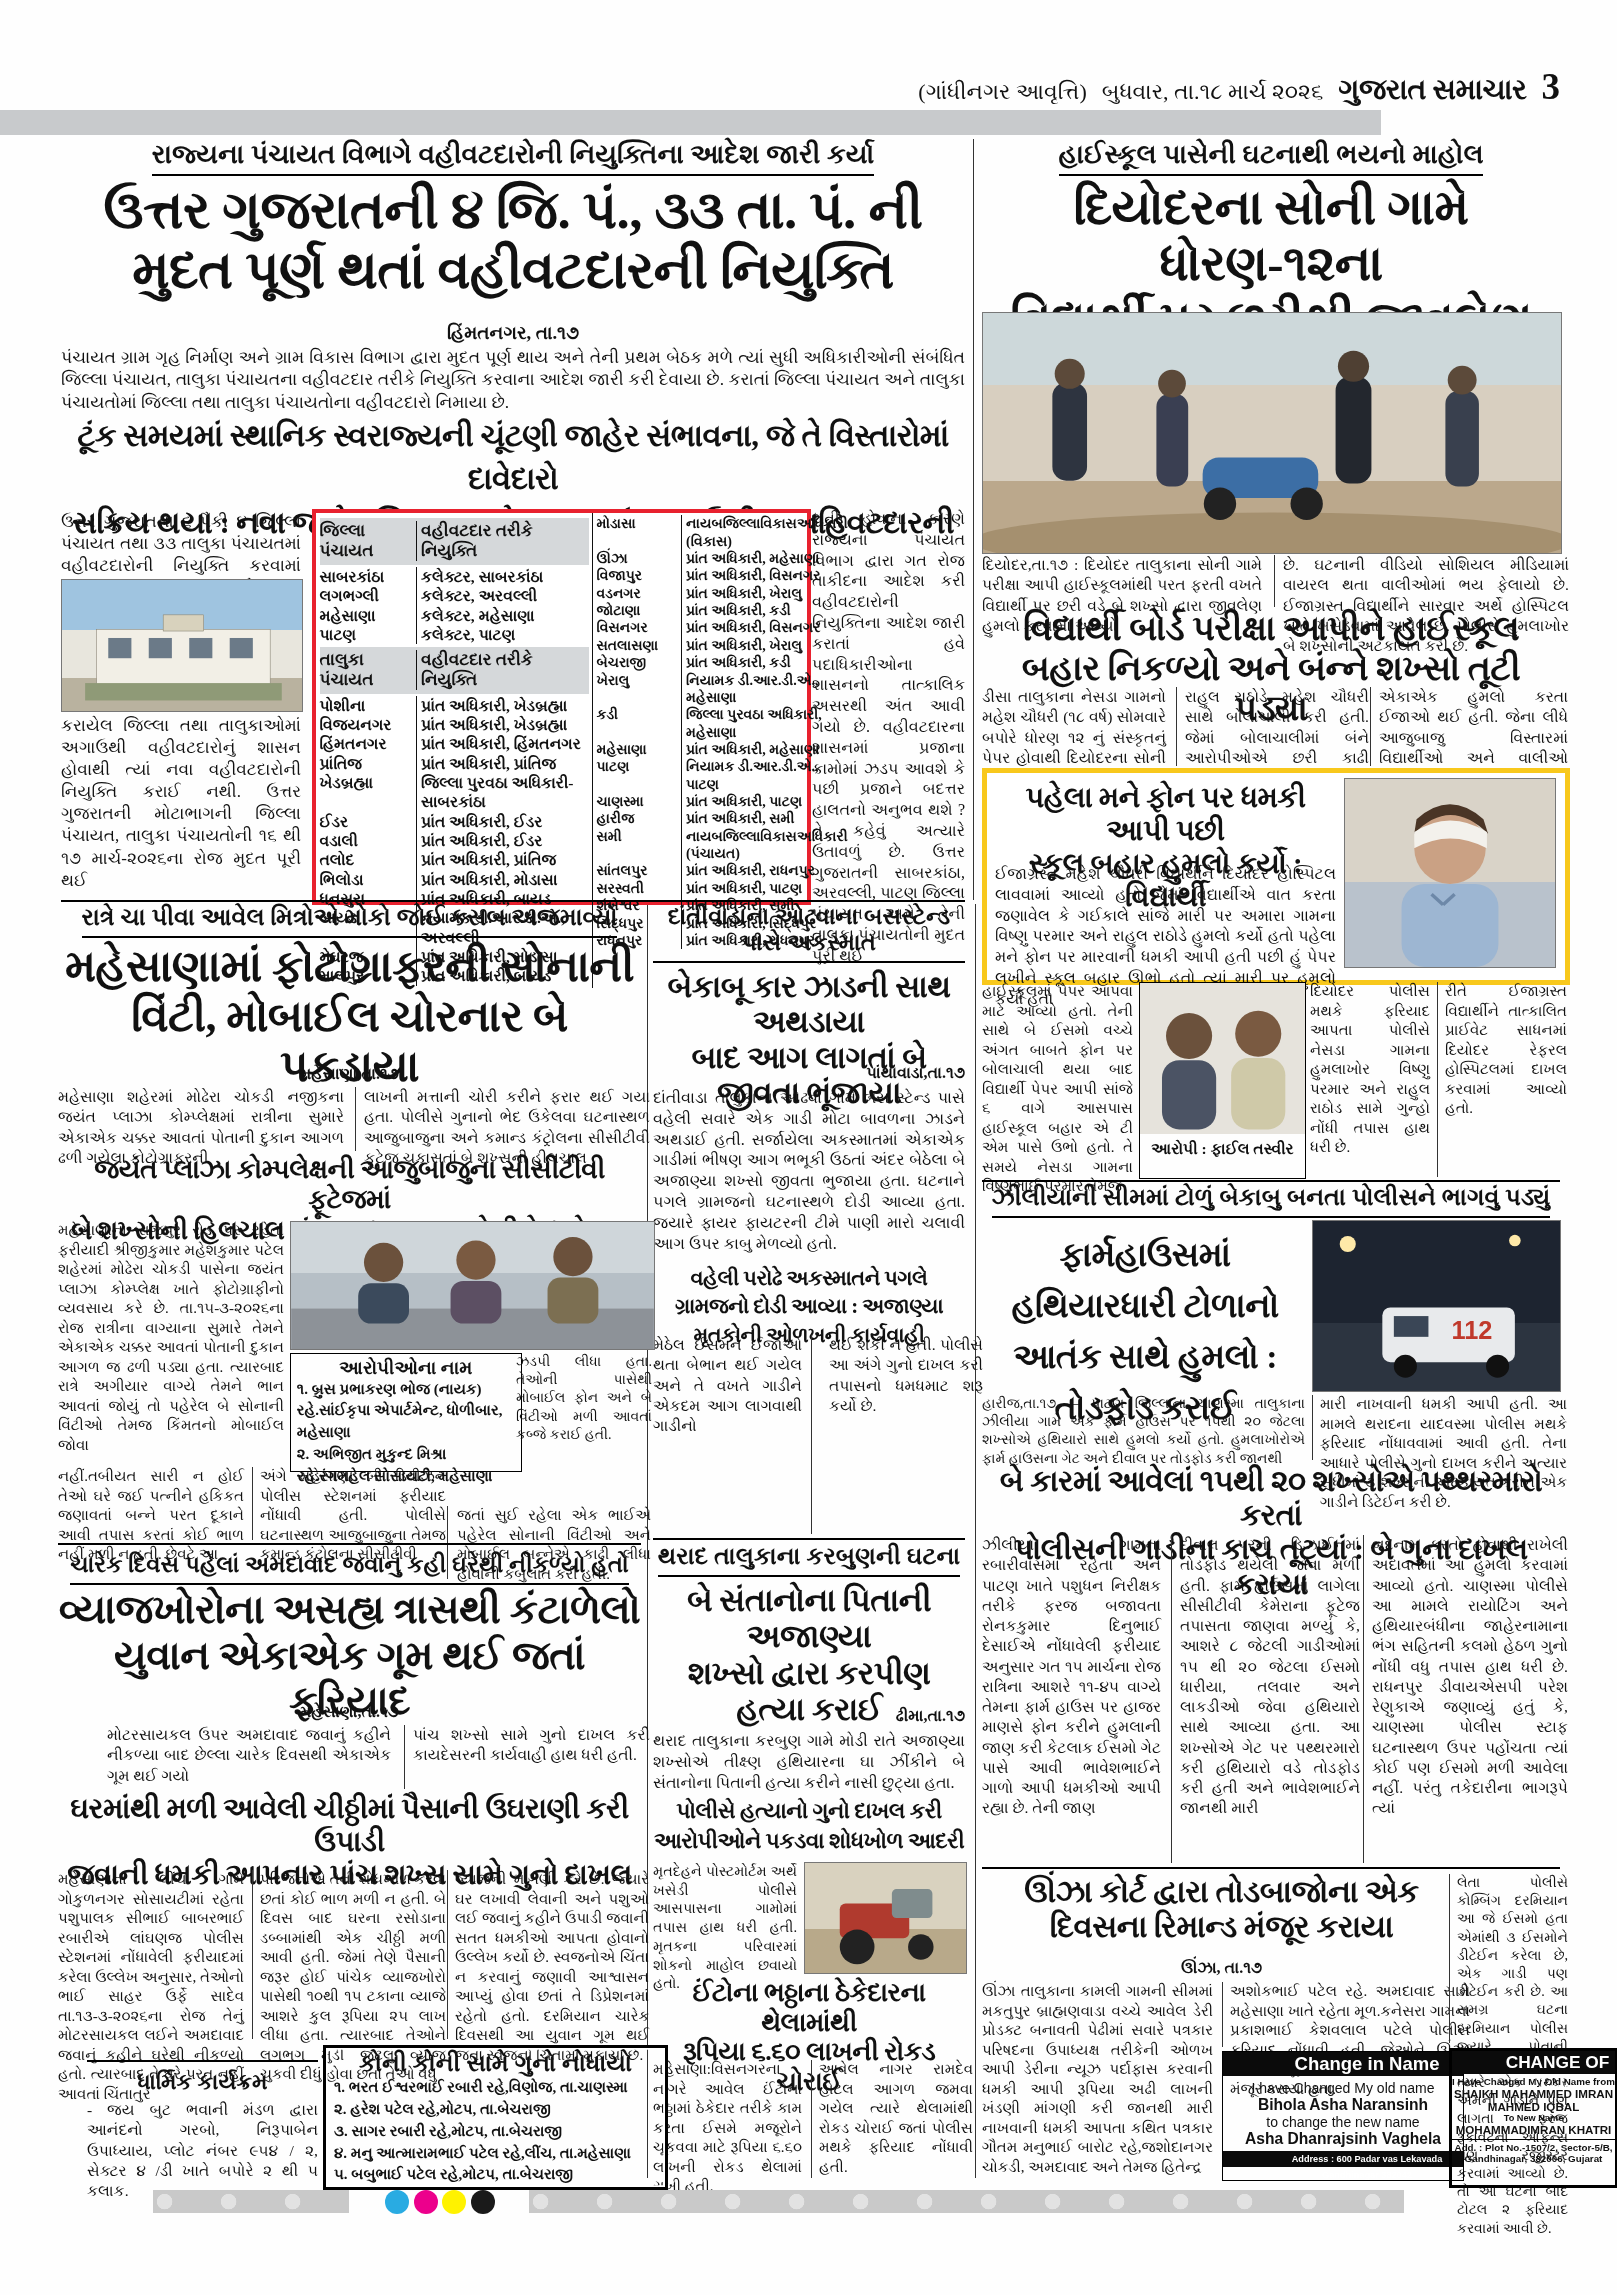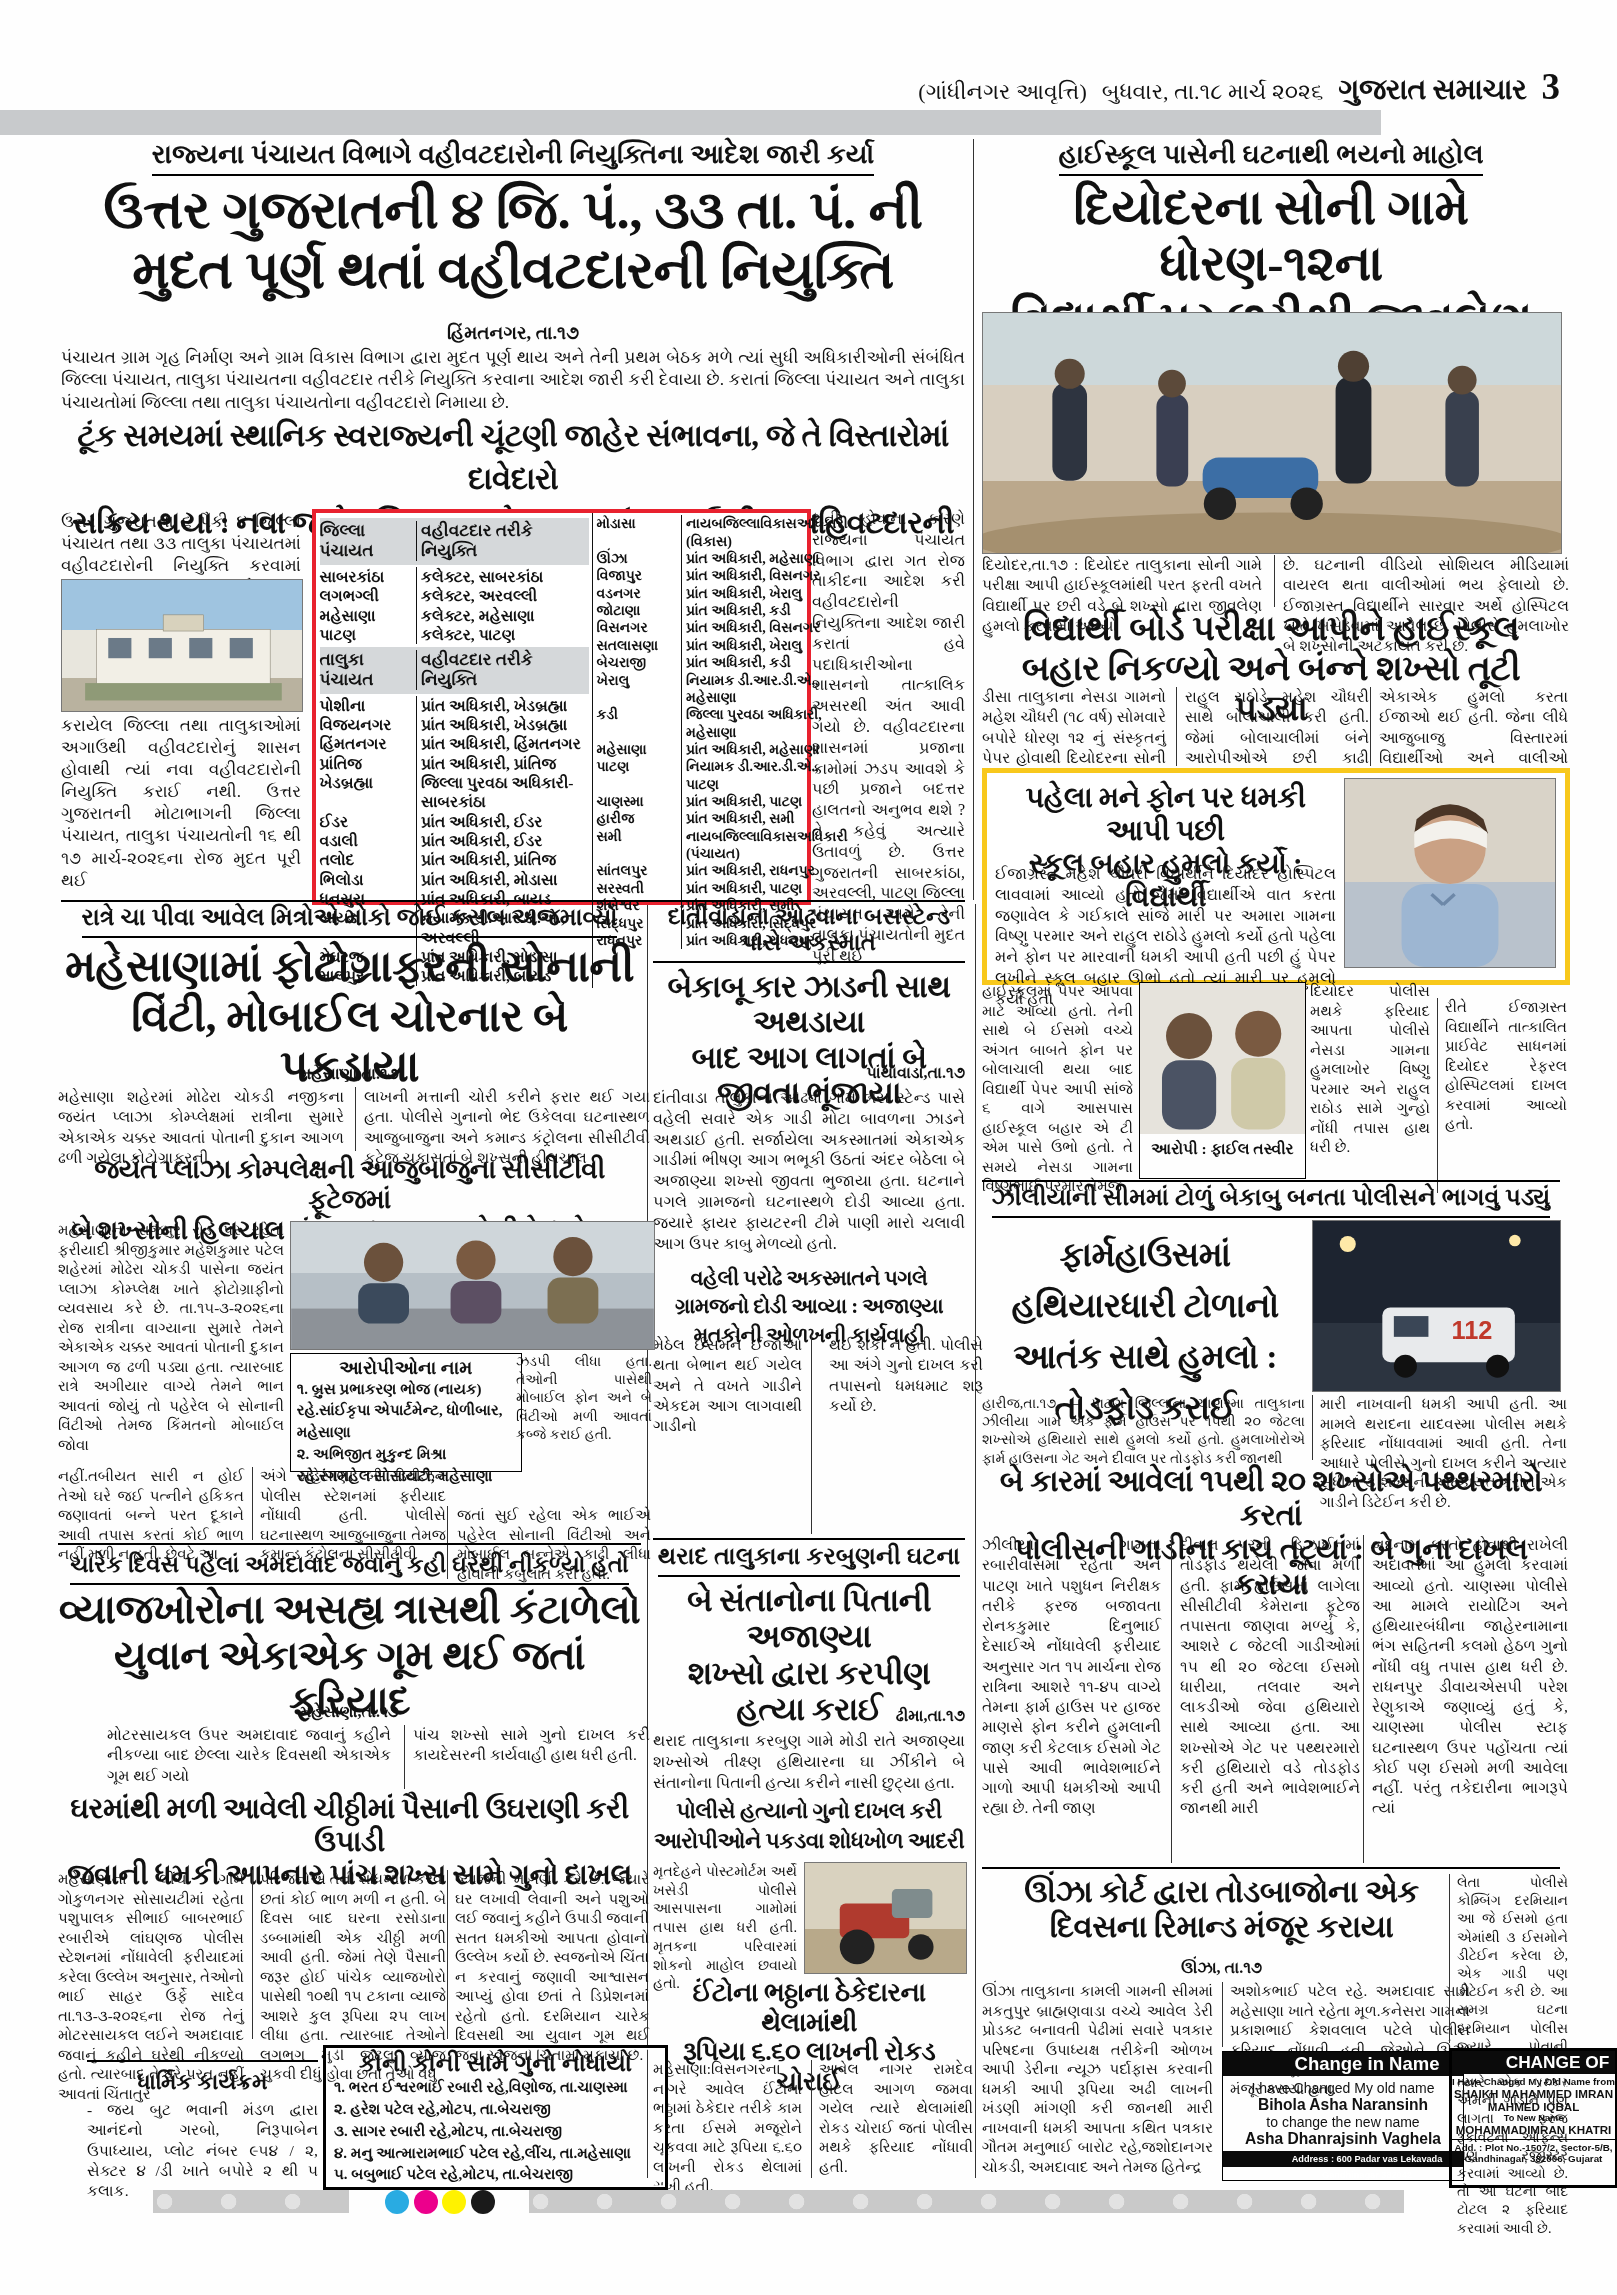--- a/index.html
+++ b/index.html
@@ -303,21 +303,21 @@
       <svg width="165" height="151" viewBox="0 0 286 262">
         <circle cx="85" cy="92" r="40" fill="#6b513c"></circle>
         <rect x="38" y="134" width="94" height="120" rx="30" fill="#4b5364"></rect>
         <circle cx="205" cy="88" r="40" fill="#7a5a41"></circle>
         <rect x="158" y="130" width="94" height="124" rx="30" fill="#cfc9a8"></rect>
       </svg>
     </div>
     <div class="capstrip" style="font-size:15.6px;padding-top:5.8px;">આરોપી : ફાઈલ તસ્વીર</div>
   </div>
   <div class="abs bt" style="left:1310px;top:982px;width:120px;height:195px;font-size:15px;">દિયોદર પોલીસ મથકે ફરિયાદ આપતા પોલીસે નેસડા ગામના હુમલાખોર વિષ્ણુ પરમાર અને રાહુલ રાઠોડ સામે ગુન્હો નોંધી તપાસ હાથ ધરી છે.</div>
-  <div class="abs bt" style="left:1437px;top:982px;width:122px;height:195px;font-size:15px;border-left:1.2px solid #333;padding-left:7px;margin-top:16px;">રીતે ઈજાગ્રસ્ત વિદ્યાર્થીને તાત્કાલિત પ્રાઈવેટ સાધનમાં દિયોદર રેફરલ હોસ્પિટલમાં દાખલ કરવામાં આવ્યો હતો.</div>
+  <div class="abs bt" style="left:1437px;top:982px;width:122px;height:195px;font-size:15px;border-left:1.2px solid #333;padding-left:7px;">રીતે ઈજાગ્રસ્ત વિદ્યાર્થીને તાત્કાલિત પ્રાઈવેટ સાધનમાં દિયોદર રેફરલ હોસ્પિટલમાં દાખલ કરવામાં આવ્યો હતો.</div>
   <div class="hr" style="left:982px;top:1180px;width:578px;"></div>
 
   <div class="abs k" style="left:982px;top:1184px;width:578px;font-size:24px;"><span>ઝીલીયાની સીમમાં ટોળું બેકાબુ બનતા પોલીસને ભાગવું પડ્યું</span></div>
   <div class="abs hl" style="left:982px;top:1229px;width:326px;font-size:34px;line-height:1.5;">
     <div>ફાર્મહાઉસમાં હથિયારધારી ટોળાનો</div>
     <div>આતંક સાથે હુમલો : તોડફોડ કરાઈ</div>
   </div>
   <div class="abs photo" style="left:1312px;top:1220px;width:247px;height:170px;background:linear-gradient(180deg,#1d2430 0 60%,#2c3440 60% 100%);">
     <svg width="247" height="170" viewBox="0 0 428 295">
       <circle cx="60" cy="40" r="14" fill="#ffe9a8"></circle>

